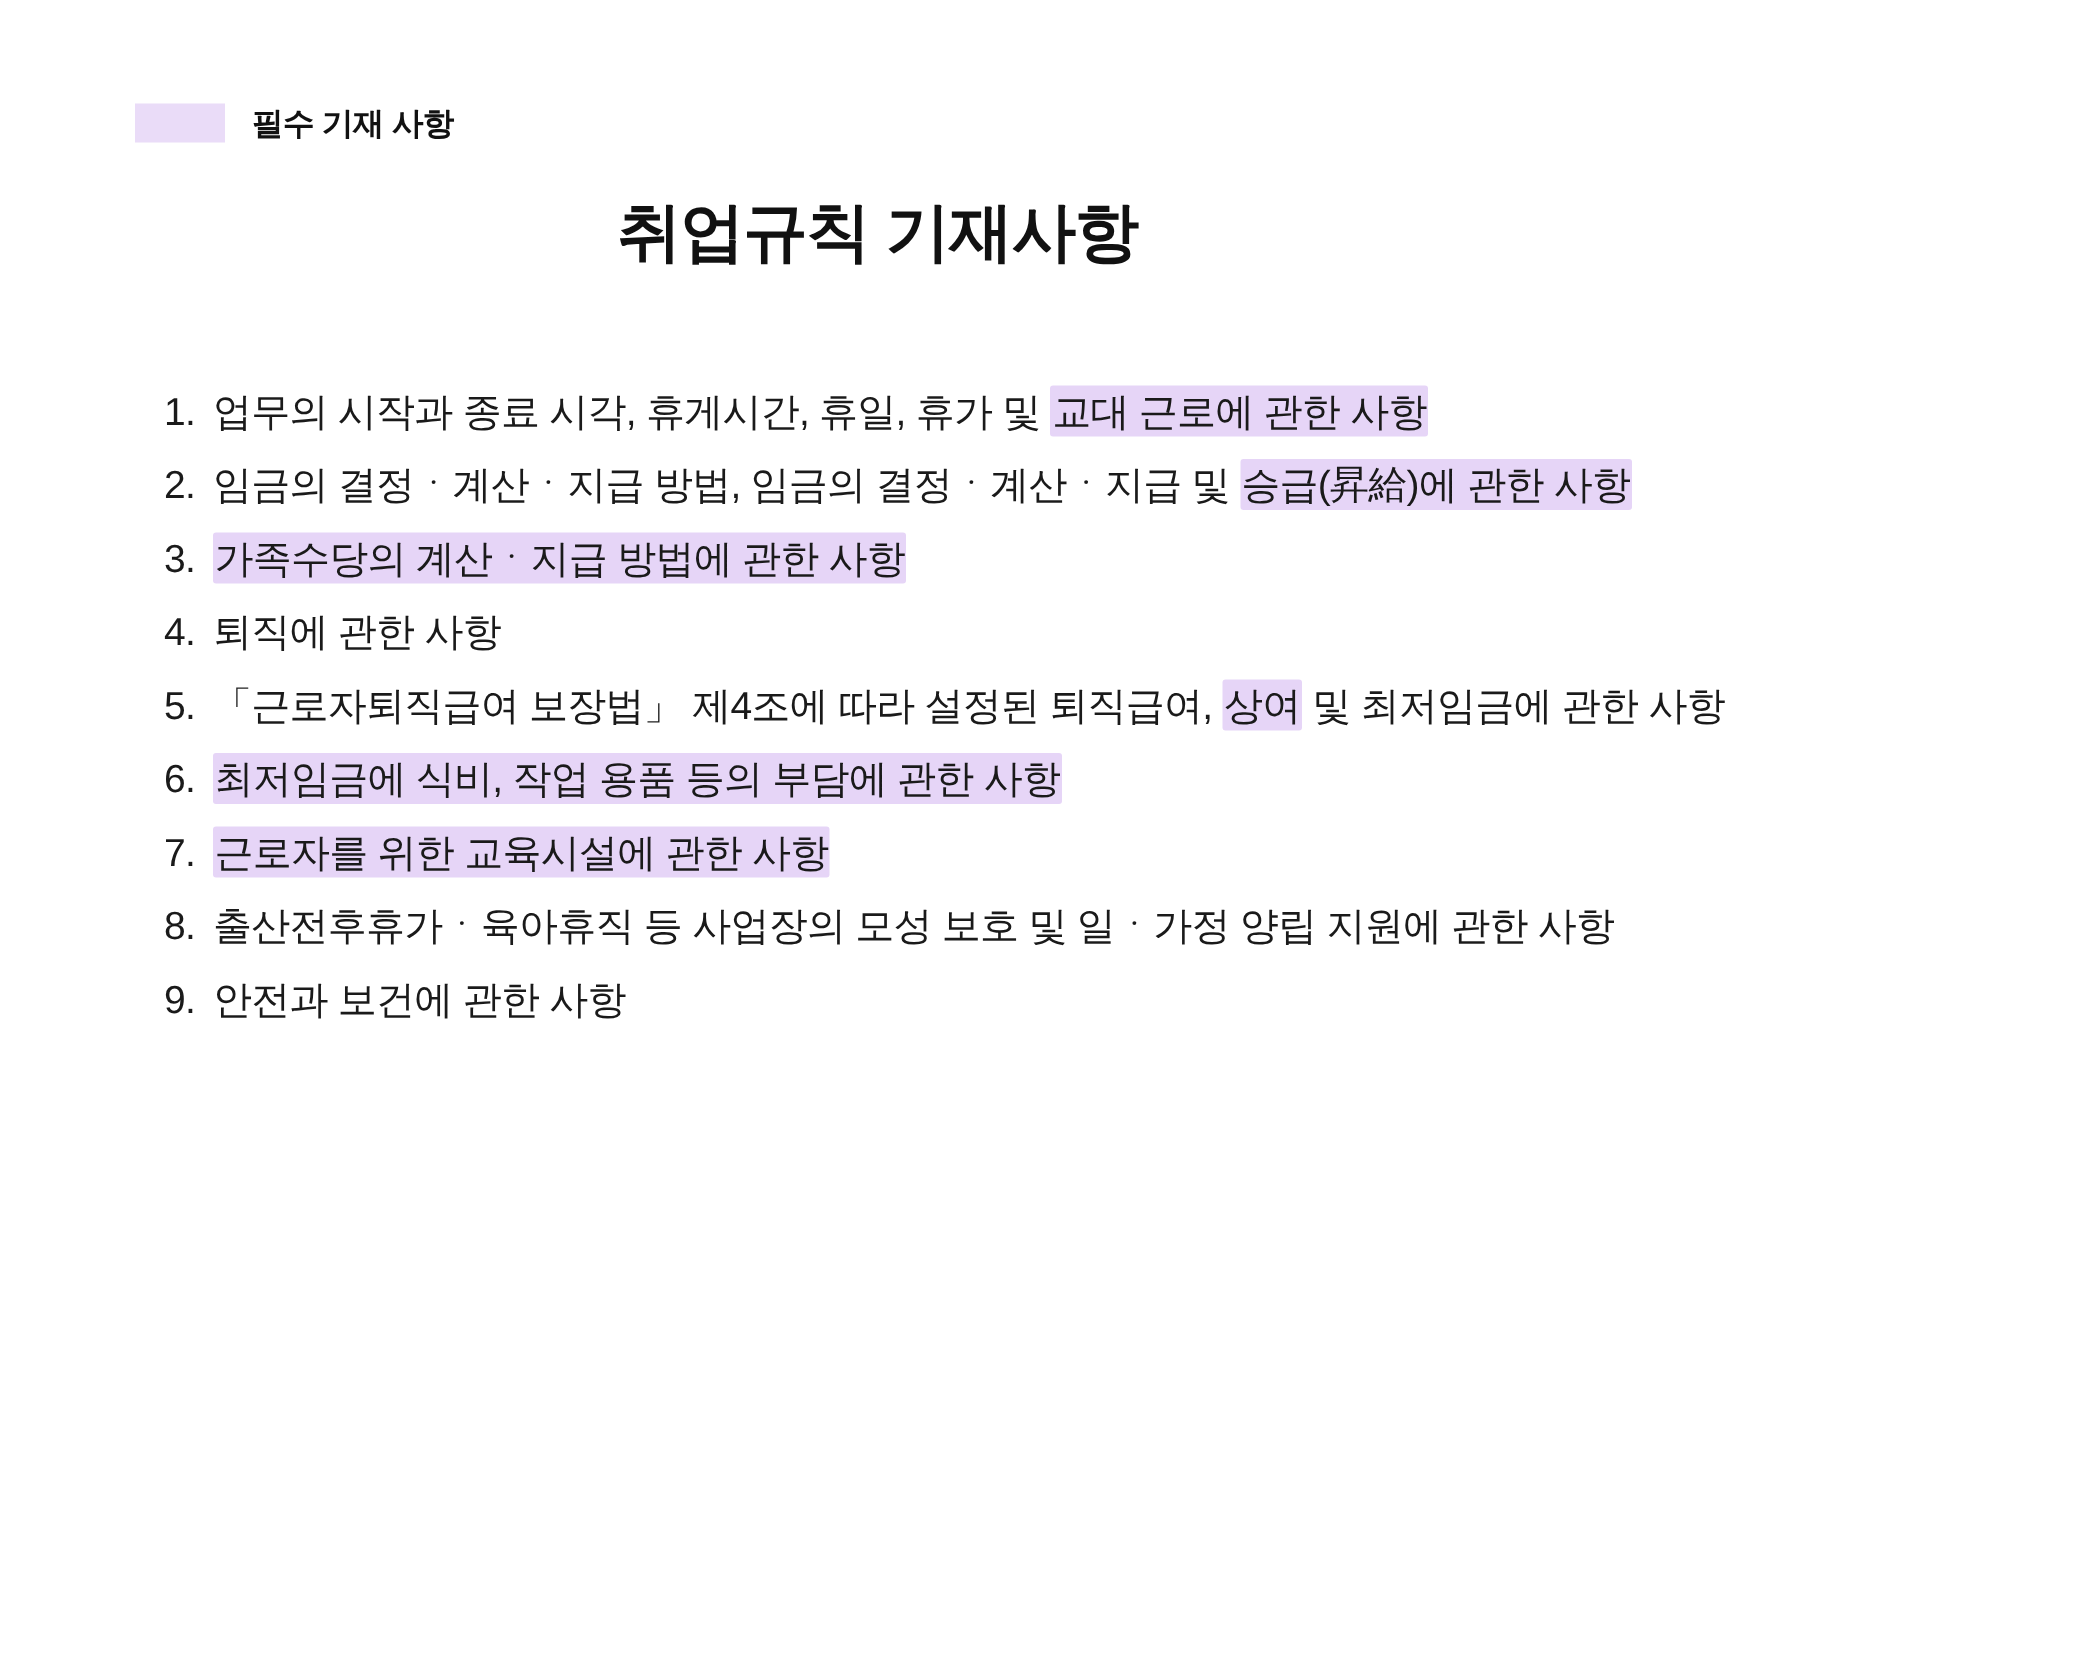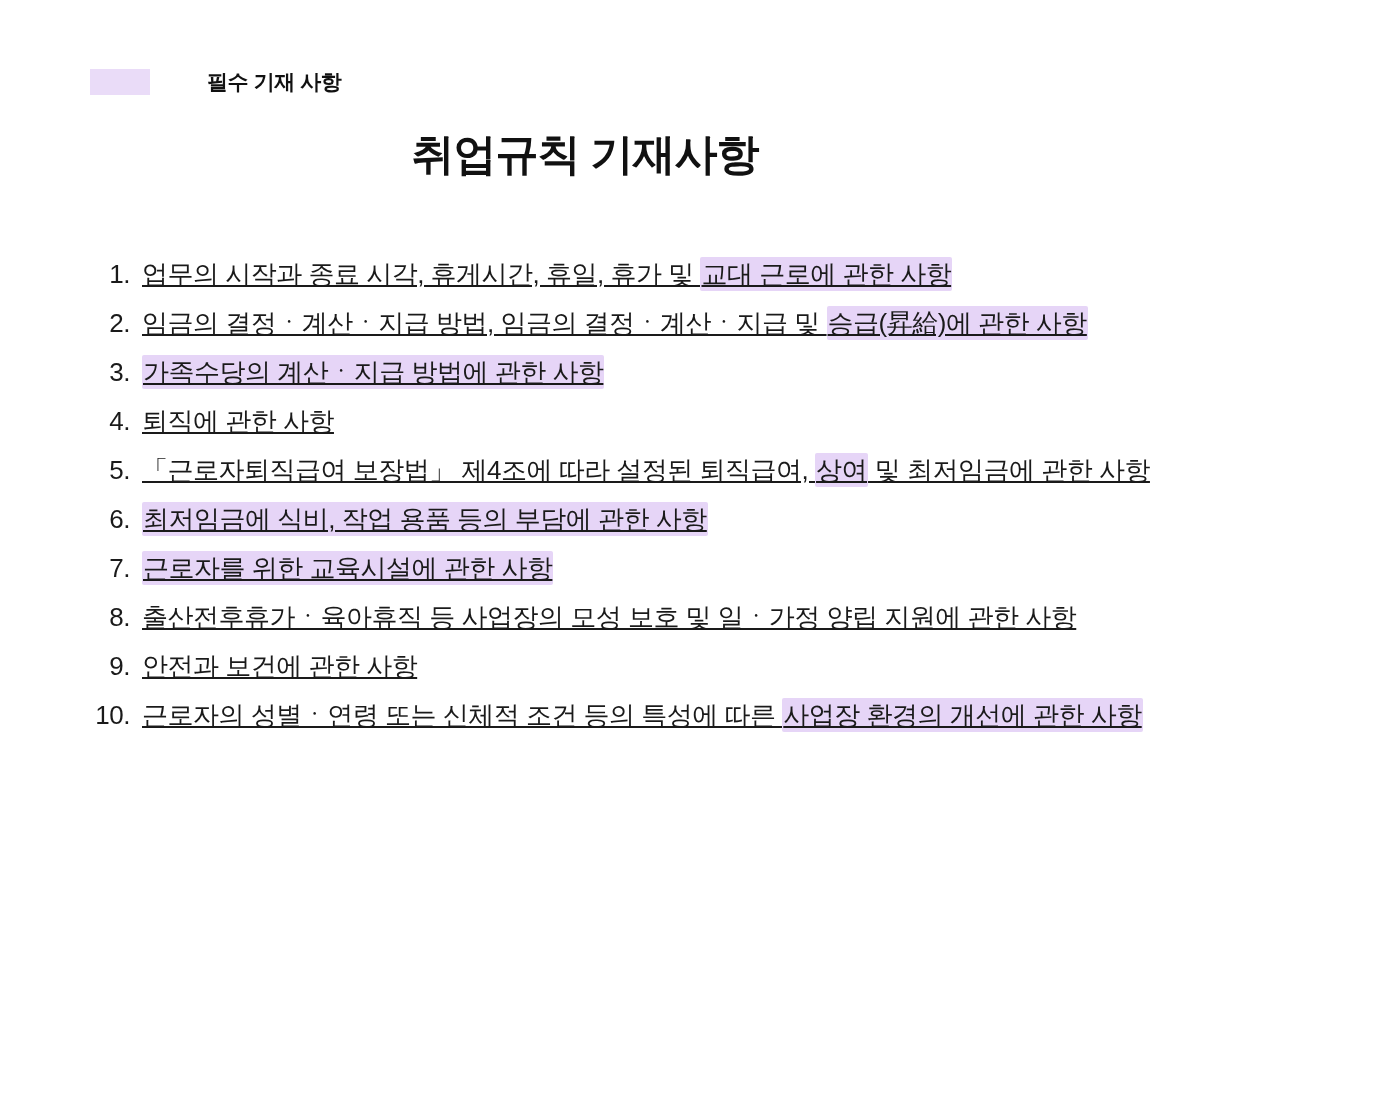--- a/index.html
+++ b/index.html
@@ -27,21 +27,20 @@
     width: 60px;
     height: 26px;
     background: #eadcf8;
     display: block;
   }
   .legend-label {
     font-size: 21px;
     font-weight: bold;
     color: #111111;
     letter-spacing: -0.4px;
-    margin-left: 39px;
   }
   .page-title {
     position: absolute;
     top: 126px;
     left: 0;
     width: 1170px;
     text-align: center;
     font-size: 43px;
     font-weight: bold;
     color: #111111;
@@ -66,21 +65,20 @@
     width: 62px;
     flex: 0 0 62px;
     text-align: right;
     padding-right: 12px;
     box-sizing: border-box;
     color: #1a1a1a;
   }
   .text {
     flex: 1 1 auto;
     white-space: nowrap;
-    text-decoration: underline;
   }
   .hl {
     background: #e6d5f7;
     padding: 2px 1px;
     border-radius: 2px;
   }
 </style>
 </head>
 <body>
 
@@ -121,17 +119,13 @@
       <span class="text"><span class="hl">근로자를 위한 교육시설에 관한 사항</span></span>
     </div>
     <div class="item">
       <span class="num">8.</span>
       <span class="text"><span>출산전후휴가ㆍ육아휴직 등 사업장의 모성 보호 및 일ㆍ가정 양립 지원에 관한 사항</span></span>
     </div>
     <div class="item">
       <span class="num">9.</span>
       <span class="text"><span>안전과 보건에 관한 사항</span></span>
     </div>
-    <div class="item">
-      <span class="num">10.</span>
-      <span class="text"><span>근로자의 성별ㆍ연령 또는 신체적 조건 등의 특성에 따른 </span><span class="hl">사업장 환경의 개선에 관한 사항</span></span>
-    </div>
   </div>
 
 </body></html>

